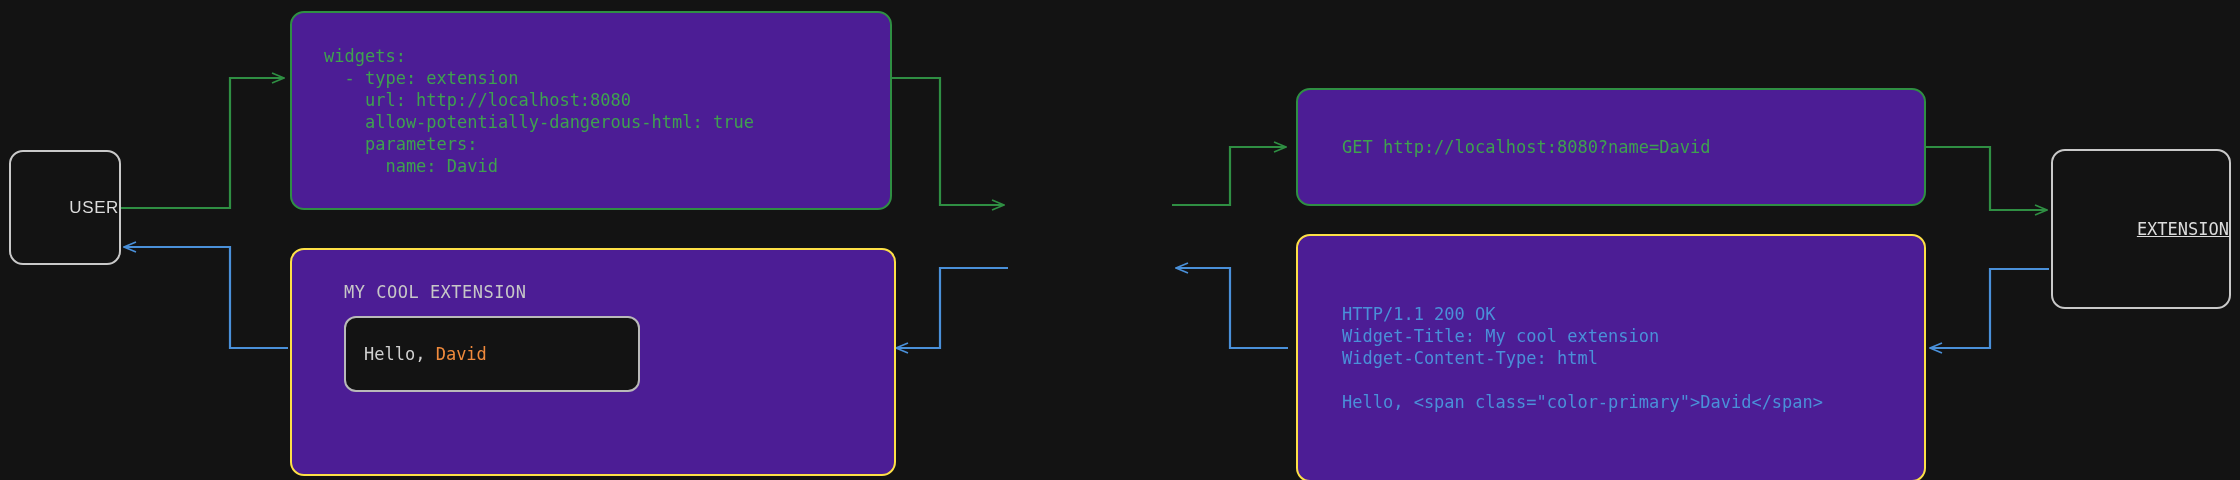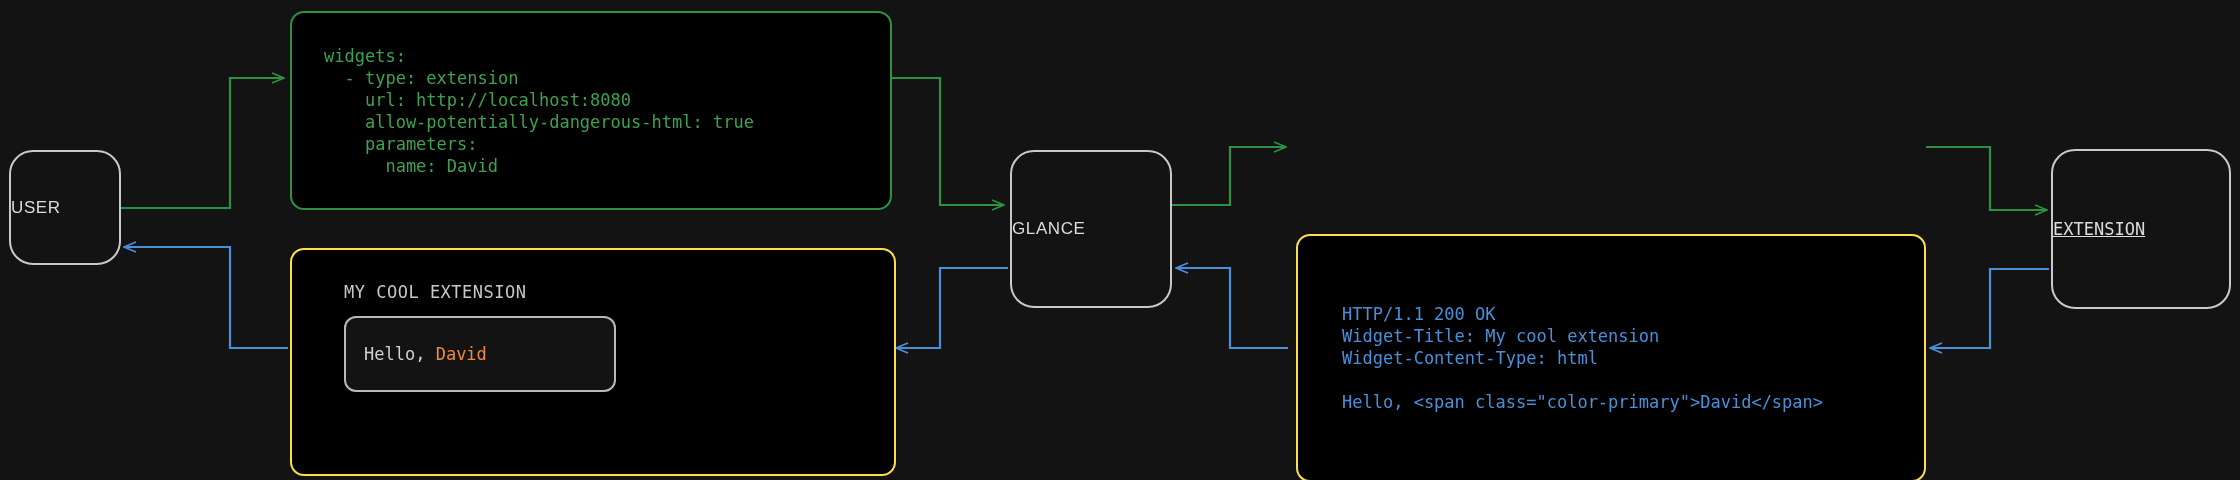--- a/index.html
+++ b/index.html
@@ -23,25 +23,25 @@
     left: 0;
     top: 0;
     width: 2240px;
     height: 480px;
     pointer-events: none;
   }
 
   .node {
     position: absolute;
     box-sizing: border-box;
-    border-radius: 24px;
+    border-radius: 14px;
     background: #131313;
     display: flex;
     align-items: center;
-    justify-content: flex-start;
+    justify-content: flex-end;
   }
 
   
   .actor {
     border: 2px solid #c9c9c9;
   }
   .actor .label {
     color: #dcdcdc;
     font-size: 17px;
     letter-spacing: 0.6px;
@@ -52,21 +52,21 @@
     font-size: 17px;
     letter-spacing: 0;
     text-decoration: underline;
   }
 
   
   .msgbox {
     position: absolute;
     box-sizing: border-box;
     border-radius: 14px;
-    background: #000000;
+    background: #4c1d95;
     display: flex;
     flex-direction: column;
     justify-content: center;
   }
   .msgbox.green { border: 2px solid #2f8f43; }
   .msgbox.blue  { border: 2px solid #fde047; }
 
   .code {
     font-family: "DejaVu Sans Mono", "Liberation Mono", monospace;
     font-size: 17px;
@@ -141,29 +141,29 @@
     <pre class="code green">widgets:
   - type: extension
     url: http://localhost:8080
     allow-potentially-dangerous-html: true
     parameters:
       name: David</pre>
   </div>
 
   <div class="msgbox blue" style="left:290px; top:248px; width:606px; height:228px; padding-left:52px; padding-right:42px; justify-content:flex-start;">
     <div class="widget-title" style="margin-top:32px; margin-bottom:14px;">MY COOL EXTENSION</div>
-    <div class="widget-body" style="width:272px; height:76px; padding-left:18px;">
+    <div class="widget-body" style="width:296px; height:76px; padding-left:18px;">
       <span class="widget-text"><span>Hello, </span><span class="color-primary">David</span></span>
     </div>
   </div>
 
-  <div class="node actor" style="left:1010px; top:150px; width:162px; height:158px;">
-    <span class="label">GLANCE</span>
+
+  <div class="msgbox green" style="left:1296px; top:88px; width:630px; height:118px; padding-left:44px;">
+    <pre class="code green">GET http://localhost:8080?name=David</pre>
   </div>
-
 
   <div class="msgbox blue" style="left:1296px; top:234px; width:630px; height:248px; padding-left:44px;">
     <pre class="code blue">HTTP/1.1 200 OK
 Widget-Title: My cool extension
 Widget-Content-Type: html
 
 Hello, &lt;span class="color-primary"&gt;David&lt;/span&gt;</pre>
   </div>
 
   <div class="node actor mono" style="left:2051px; top:149px; width:180px; height:160px;">

